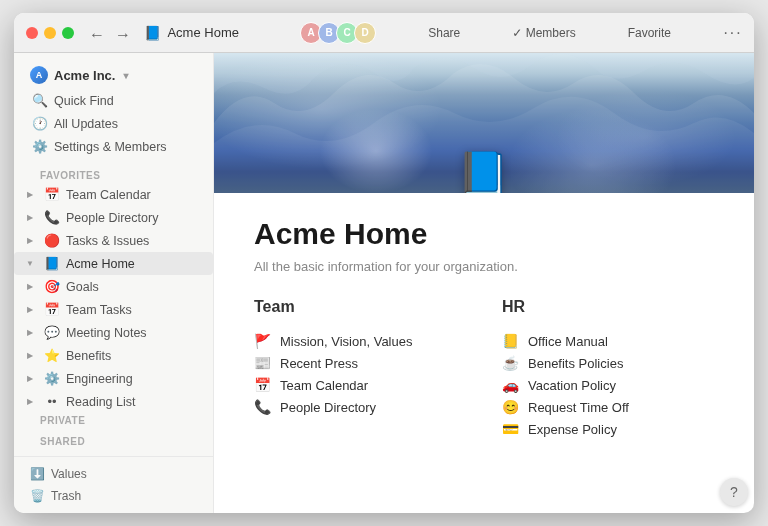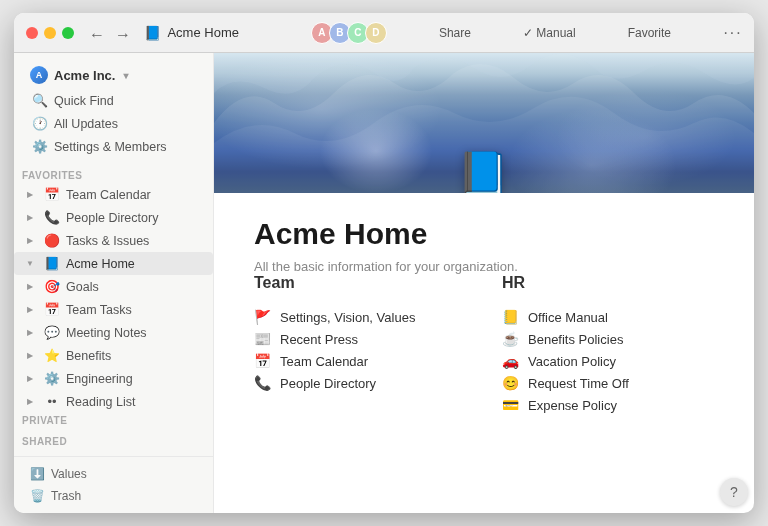--- a/index.html
+++ b/index.html
@@ -161,21 +161,21 @@
       color: #555;
     }
     .sidebar-item-row.active { background: #e8e8e8; font-weight: 500; color: #333; }
     .sidebar-item-icon { font-size: 13px; width: 16px; text-align: center; }
     .sidebar-section-label {
       font-size: 10px;
       font-weight: 600;
       color: #aaa;
       text-transform: uppercase;
       letter-spacing: 0.5px;
-      padding: 8px 8px 2px;
+      padding: 8px 26px 2px;
     }
     .sidebar-bottom {
       margin-top: auto;
       padding: 6px 10px;
       border-top: 1px solid #e8e8e8;
     }
     .sidebar-bottom-item {
       display: flex;
       align-items: center;
       gap: 6px;
@@ -231,20 +231,21 @@
     }
     .page-title {
       font-size: 30px;
       font-weight: 700;
       color: #1a1a1a;
       margin-bottom: 8px;
     }
     .page-subtitle {
       font-size: 13px;
       color: #888;
+      margin-bottom: 24px;
     }
     .columns {
       display: flex;
       gap: 36px;
     }
     .column {
       flex: 1;
     }
     .column-title {
       font-size: 16px;
@@ -301,21 +302,21 @@
       <span>Acme Home</span>
     </div>
     <div class="titlebar-right">
       <div class="avatars">
         <div class="avatar av1">A</div>
         <div class="avatar av2">B</div>
         <div class="avatar av3">C</div>
         <div class="avatar av4">D</div>
       </div>
       <button class="titlebar-btn">Share</button>
-      <button class="titlebar-btn">✓ Manual</button>
+      <button class="titlebar-btn">✓ Members</button>
       <button class="titlebar-btn">Favorite</button>
       <button class="titlebar-btn more-btn">···</button>
     </div>
   </div>
 
   <div class="main">
 
     <div class="sidebar">
       <div class="sidebar-top">
         <div class="workspace-header">
@@ -430,21 +431,21 @@
       <div class="page-body">
         <div class="page-title">Acme Home</div>
         <div class="page-subtitle">All the basic information for your organization.</div>
 
         <div class="columns">
           <div class="column">
             <div class="column-title">Team</div>
             <div id="team-links">
                 <div class="page-link">
                   <span class="page-link-icon">🚩</span>
-                  <span>Settings, Vision, Values</span>
+                  <span>Mission, Vision, Values</span>
                 </div>
                 <div class="page-link">
                   <span class="page-link-icon">📰</span>
                   <span>Recent Press</span>
                 </div>
                 <div class="page-link">
                   <span class="page-link-icon">📅</span>
                   <span>Team Calendar</span>
                 </div>
                 <div class="page-link">

